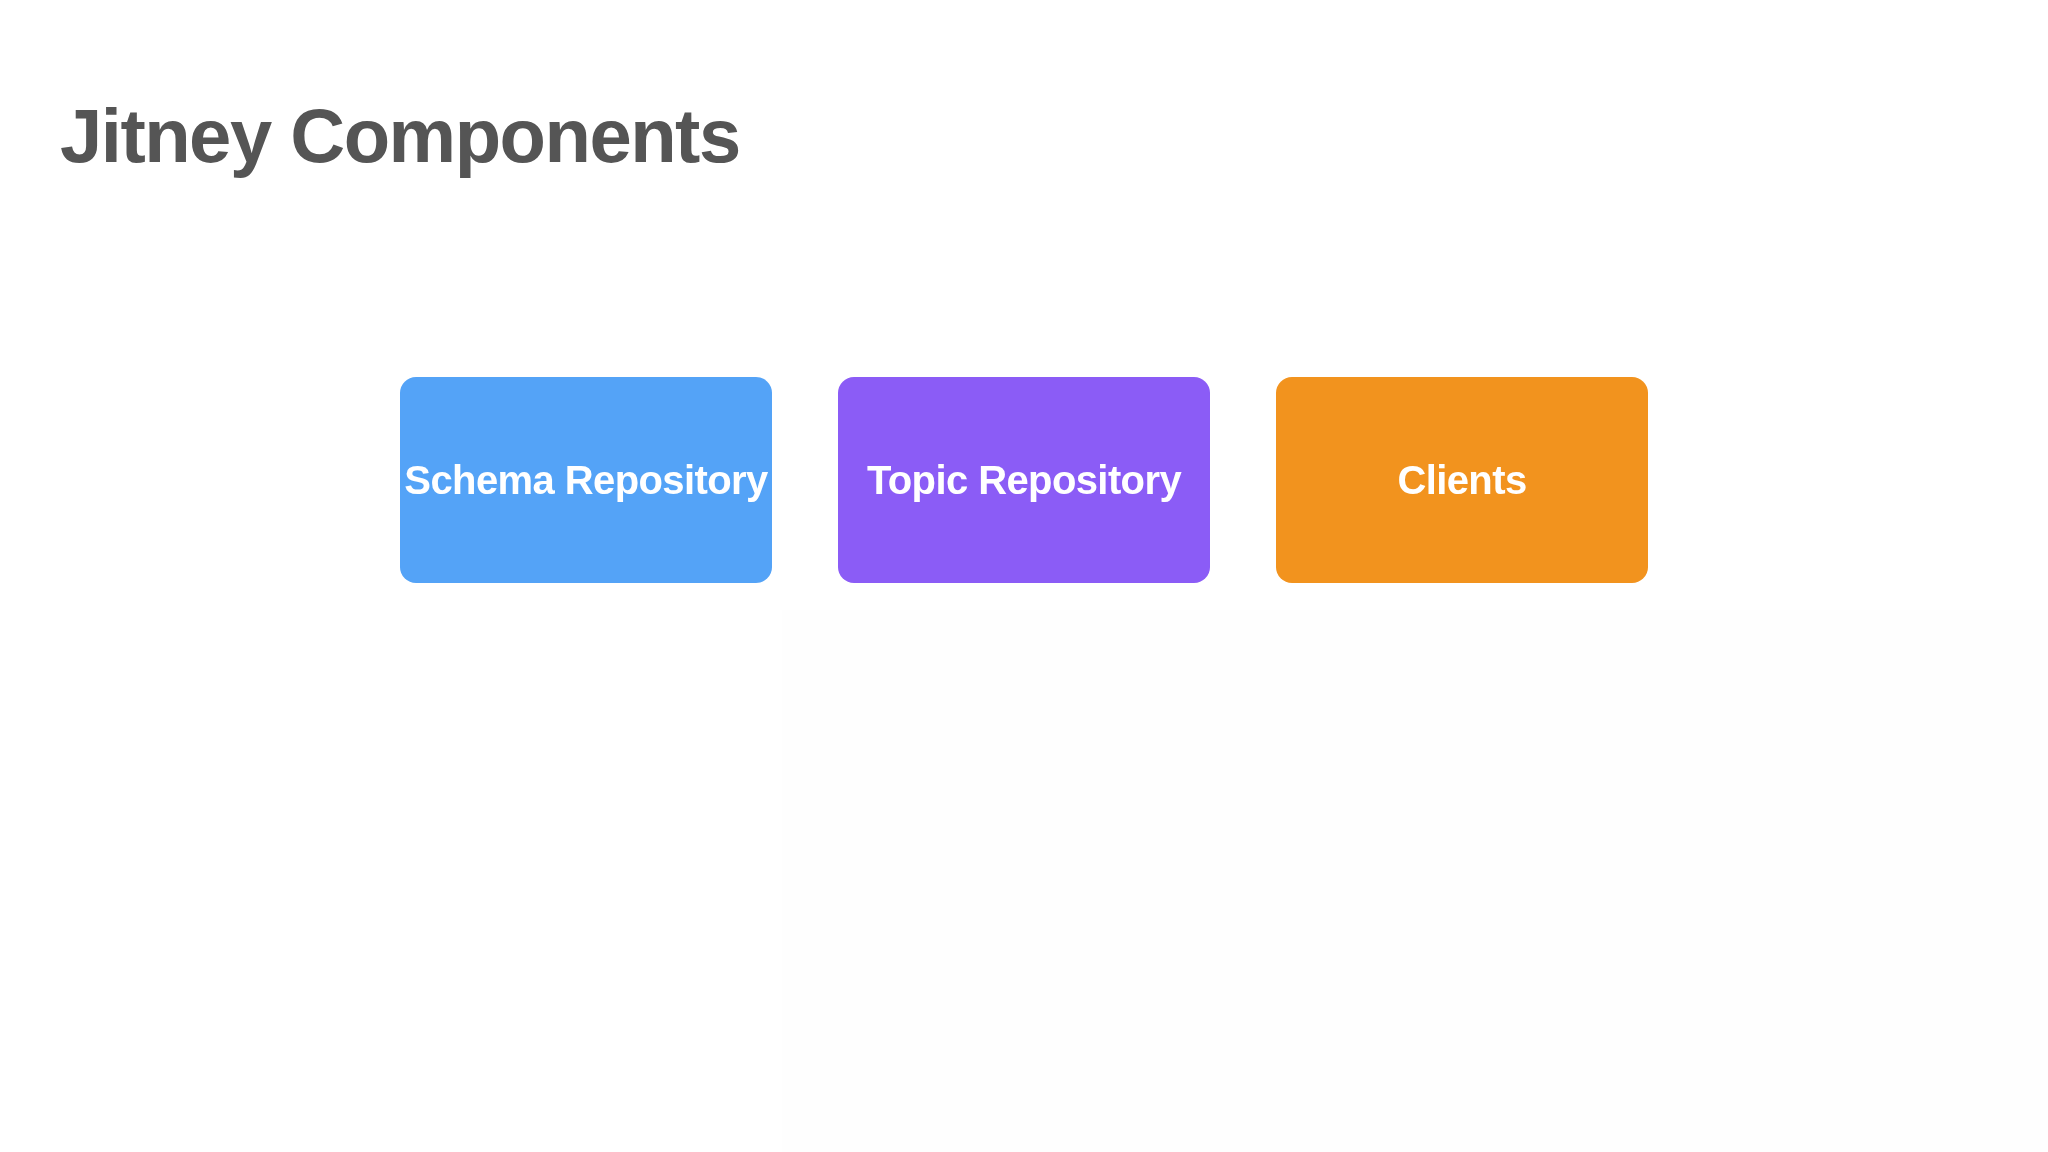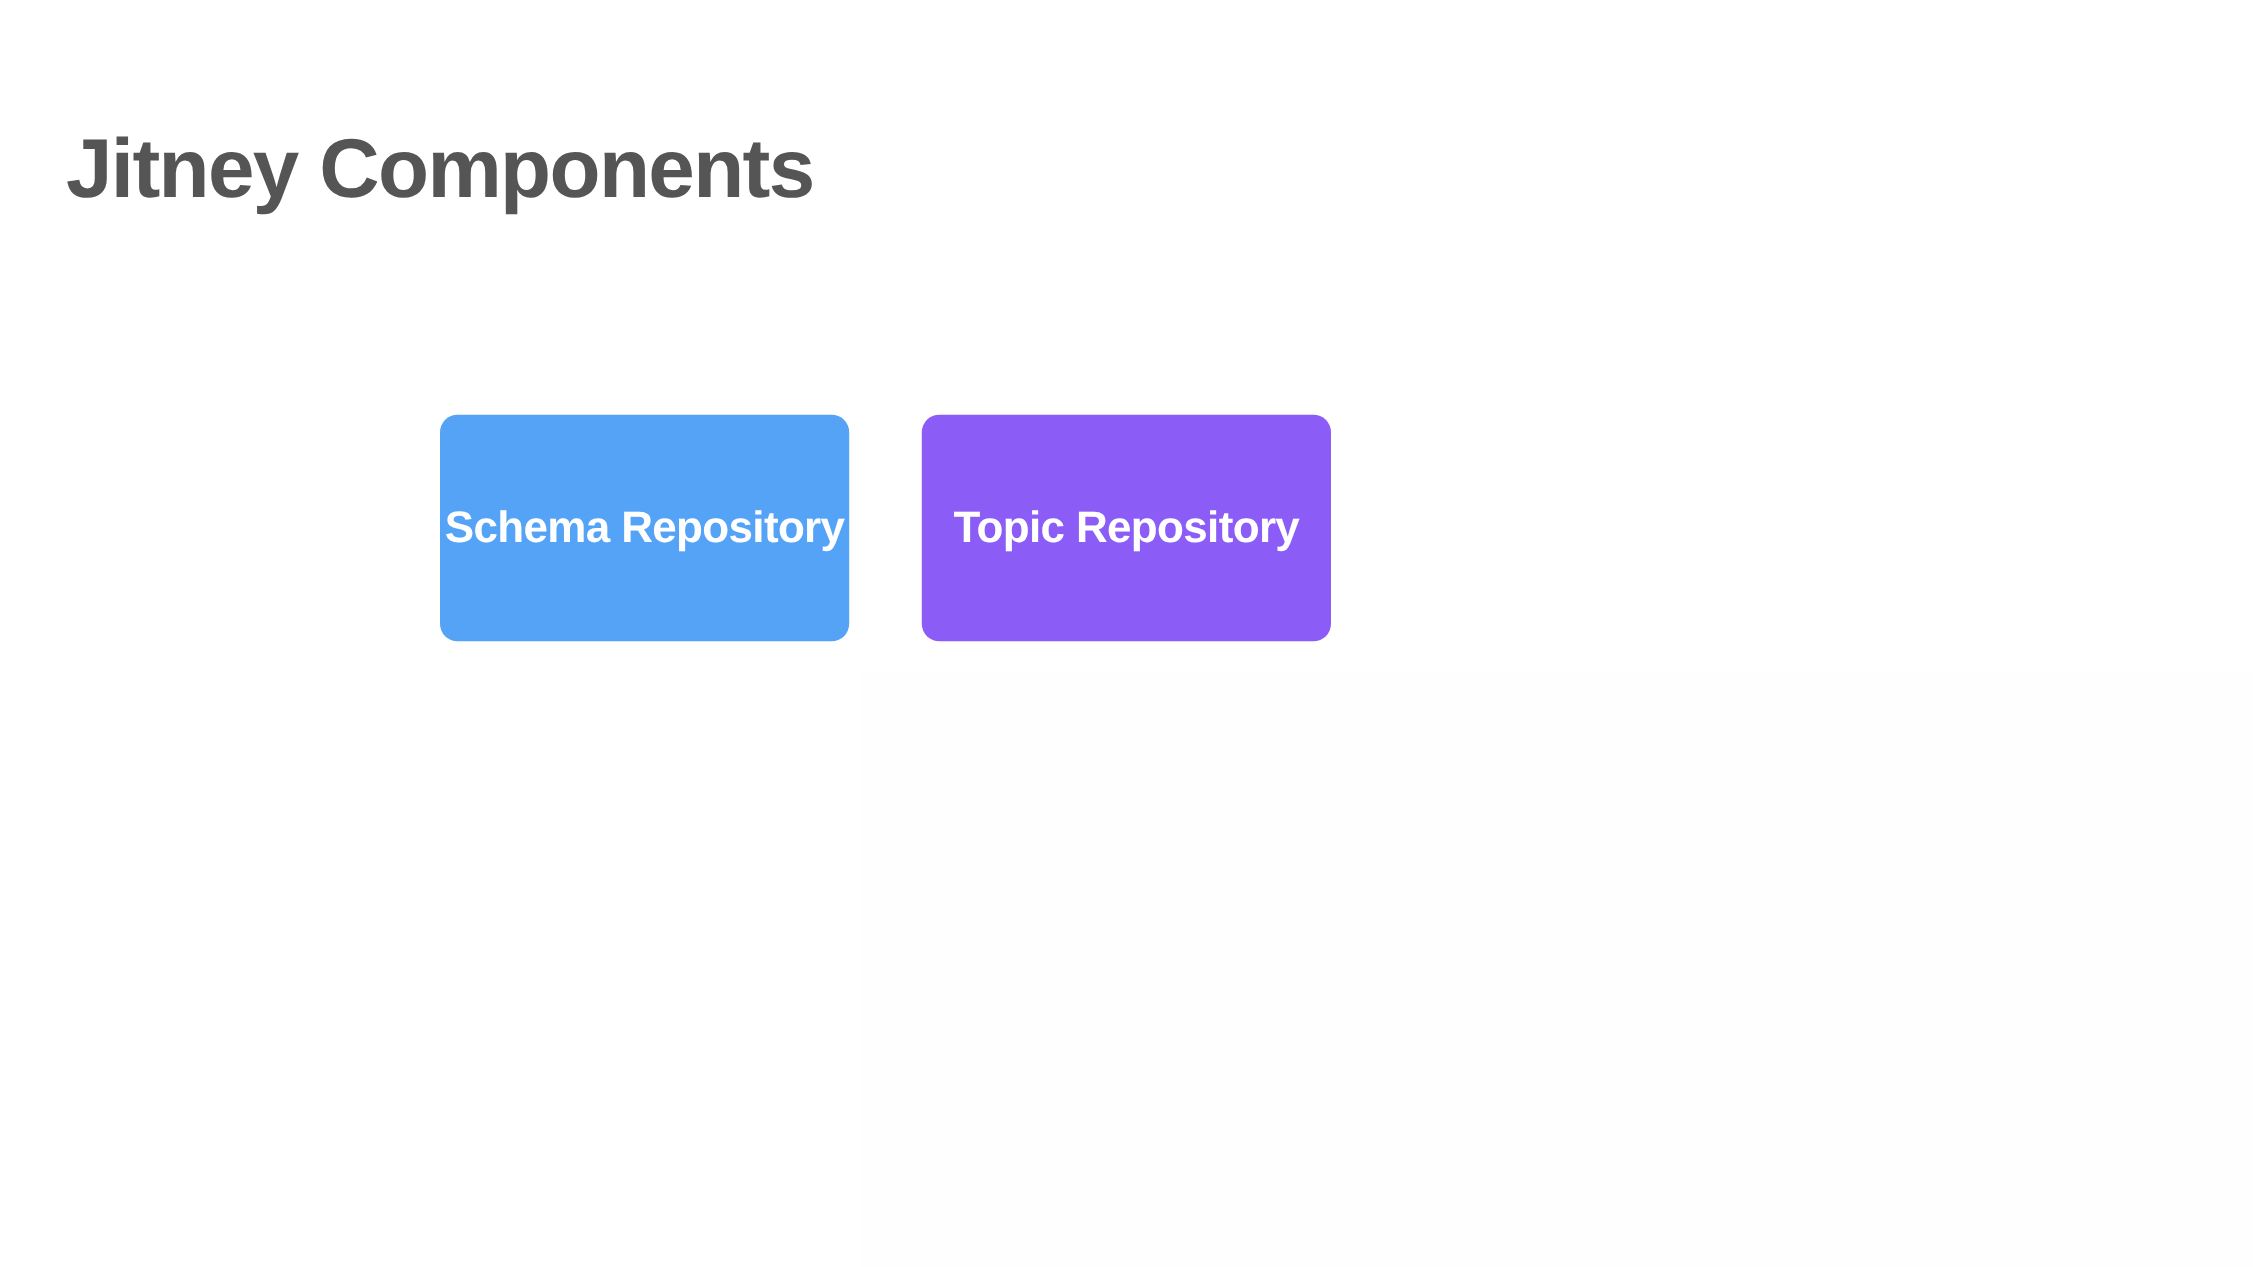--- a/index.html
+++ b/index.html
@@ -35,21 +35,21 @@
     width: 1266px;
     height: 542px;
     background: #fefefe;
     pointer-events: none;
   }
 
   
   .slide-title {
     position: absolute;
     left: 60px;
-    top: 116px;
+    top: 98px;
     margin: 0;
     font-family: "Liberation Sans", sans-serif;
     font-size: 76px;
     font-weight: bold;
     letter-spacing: -1.5px;
     line-height: 1.0;
     color: #555555;
     white-space: nowrap;
   }
 
@@ -108,15 +108,18 @@
   <div class="component-row">
 
     <div class="component-box overflowing" id="box-0" style="background-color: rgb(84, 163, 247); border-radius: 16px;">
       <span class="box-label" style="color: rgb(255, 255, 255);">Schema Repository</span>
     </div>
 
     <div class="component-box" id="box-1" style="background-color: #8b5cf6;">
       <span class="box-label" style="color: rgb(255, 255, 255);">Topic Repository</span>
     </div>
 
+    <div class="component-box" id="box-2" style="background-color: rgb(242, 147, 30);">
+      <span class="box-label" style="color: rgb(255, 255, 255);">Clients</span>
+    </div>
 
   </div>
 </div>
 
 </body></html>

